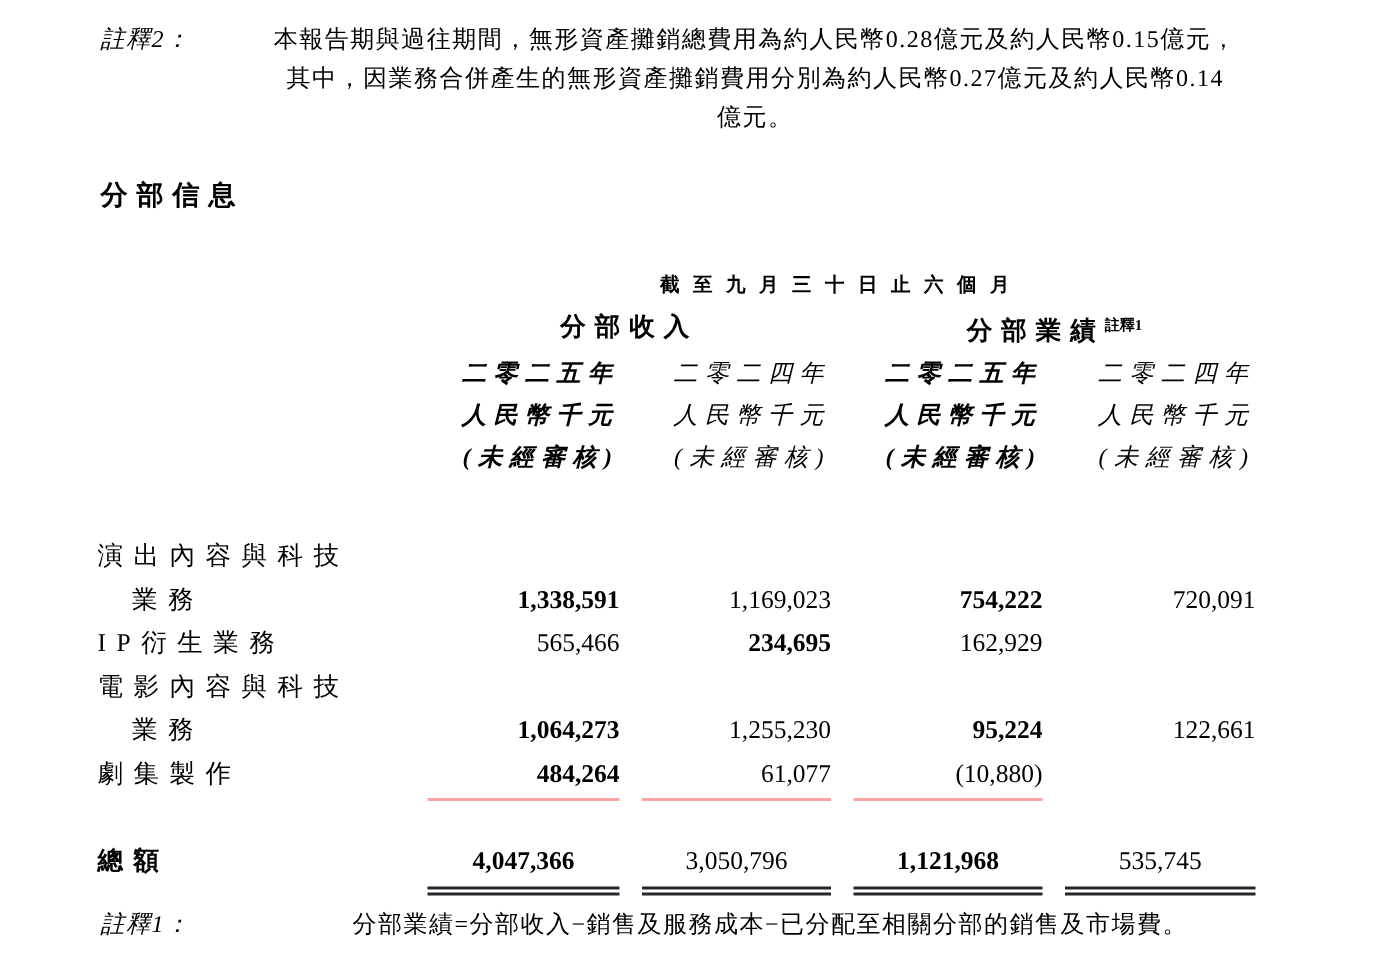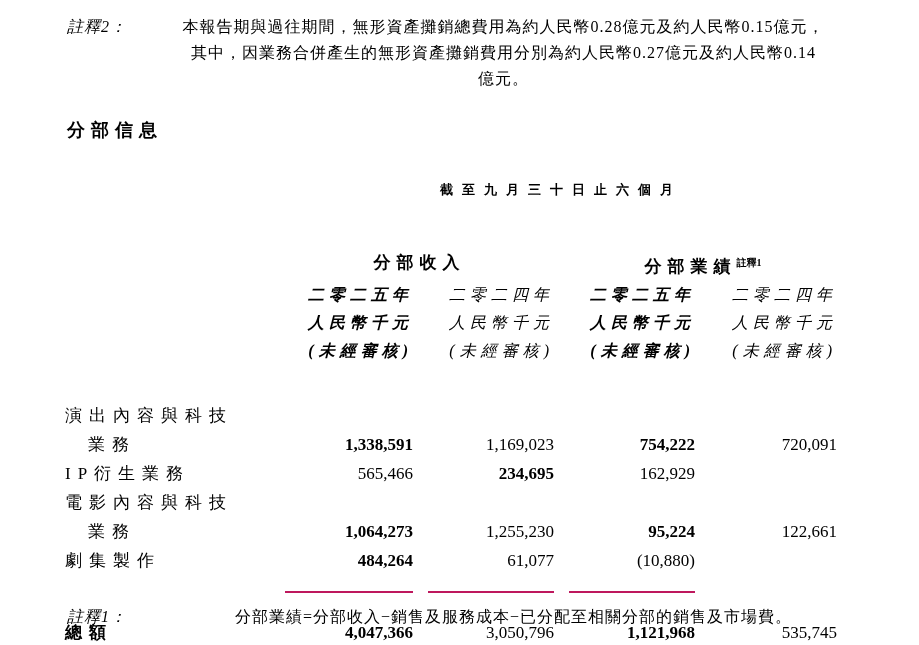--- a/index.html
+++ b/index.html
@@ -31,35 +31,35 @@
     display:grid;
     grid-template-columns:205px 128px 126px 126px 127px;
     column-gap:15px;
   }
   .cell { min-width:0; }
   .hrow .cell { height:28px; line-height:28px; }
   .period-cell {
     grid-column:2 / 6; text-align:center;
     font-weight:bold; font-size:13px; letter-spacing:9px;
   }
-  .grow .cell { height:32px; line-height:28px;margin-top:45px; }
+  .grow .cell { height:32px; line-height:28px; }
   .g1 { grid-column:2 / 4; text-align:center; font-weight:bold; font-size:17px; letter-spacing:6px; }
   .g2 { grid-column:4 / 6; text-align:center; font-weight:bold; font-size:17px; letter-spacing:6px; }
   .sup { font-size:10px; font-weight:bold; vertical-align:6px; letter-spacing:0; }
   .ital { font-style:italic; font-size:16px; letter-spacing:5px; text-align:right; }
   .c1 { grid-column:2; } .c2 { grid-column:3; } .c3 { grid-column:4; } .c4 { grid-column:5; }
   .b { font-weight:bold; }
   .audit-row { margin-bottom:36px; }
 
   .drow .cell { height:29px; line-height:29px; font-size:17px; }
   .label { letter-spacing:7px; white-space:nowrap; }
   .indent { padding-left:23px; }
   .num { text-align:right; letter-spacing:0; font-variant-numeric:lining-nums; }
-  .u1 { padding-bottom:16px; border-bottom:2px solid #be185d; }
-  .u2 { padding-bottom:3px; border-bottom:6px double #26262e; }
+  .u1 { padding-bottom:2px; border-bottom:2px solid #fca5a5; }
+  .u2 { padding-bottom:3px; border-bottom:6px double #26262e;text-align:center; }
   .total-row { margin-top:25px; }
 </style>
 </head>
 <body>
 
 <div class="page">
 
   <div class="note note-top">
     <span class="note-label">註釋2：</span>
     <div class="note-body">

